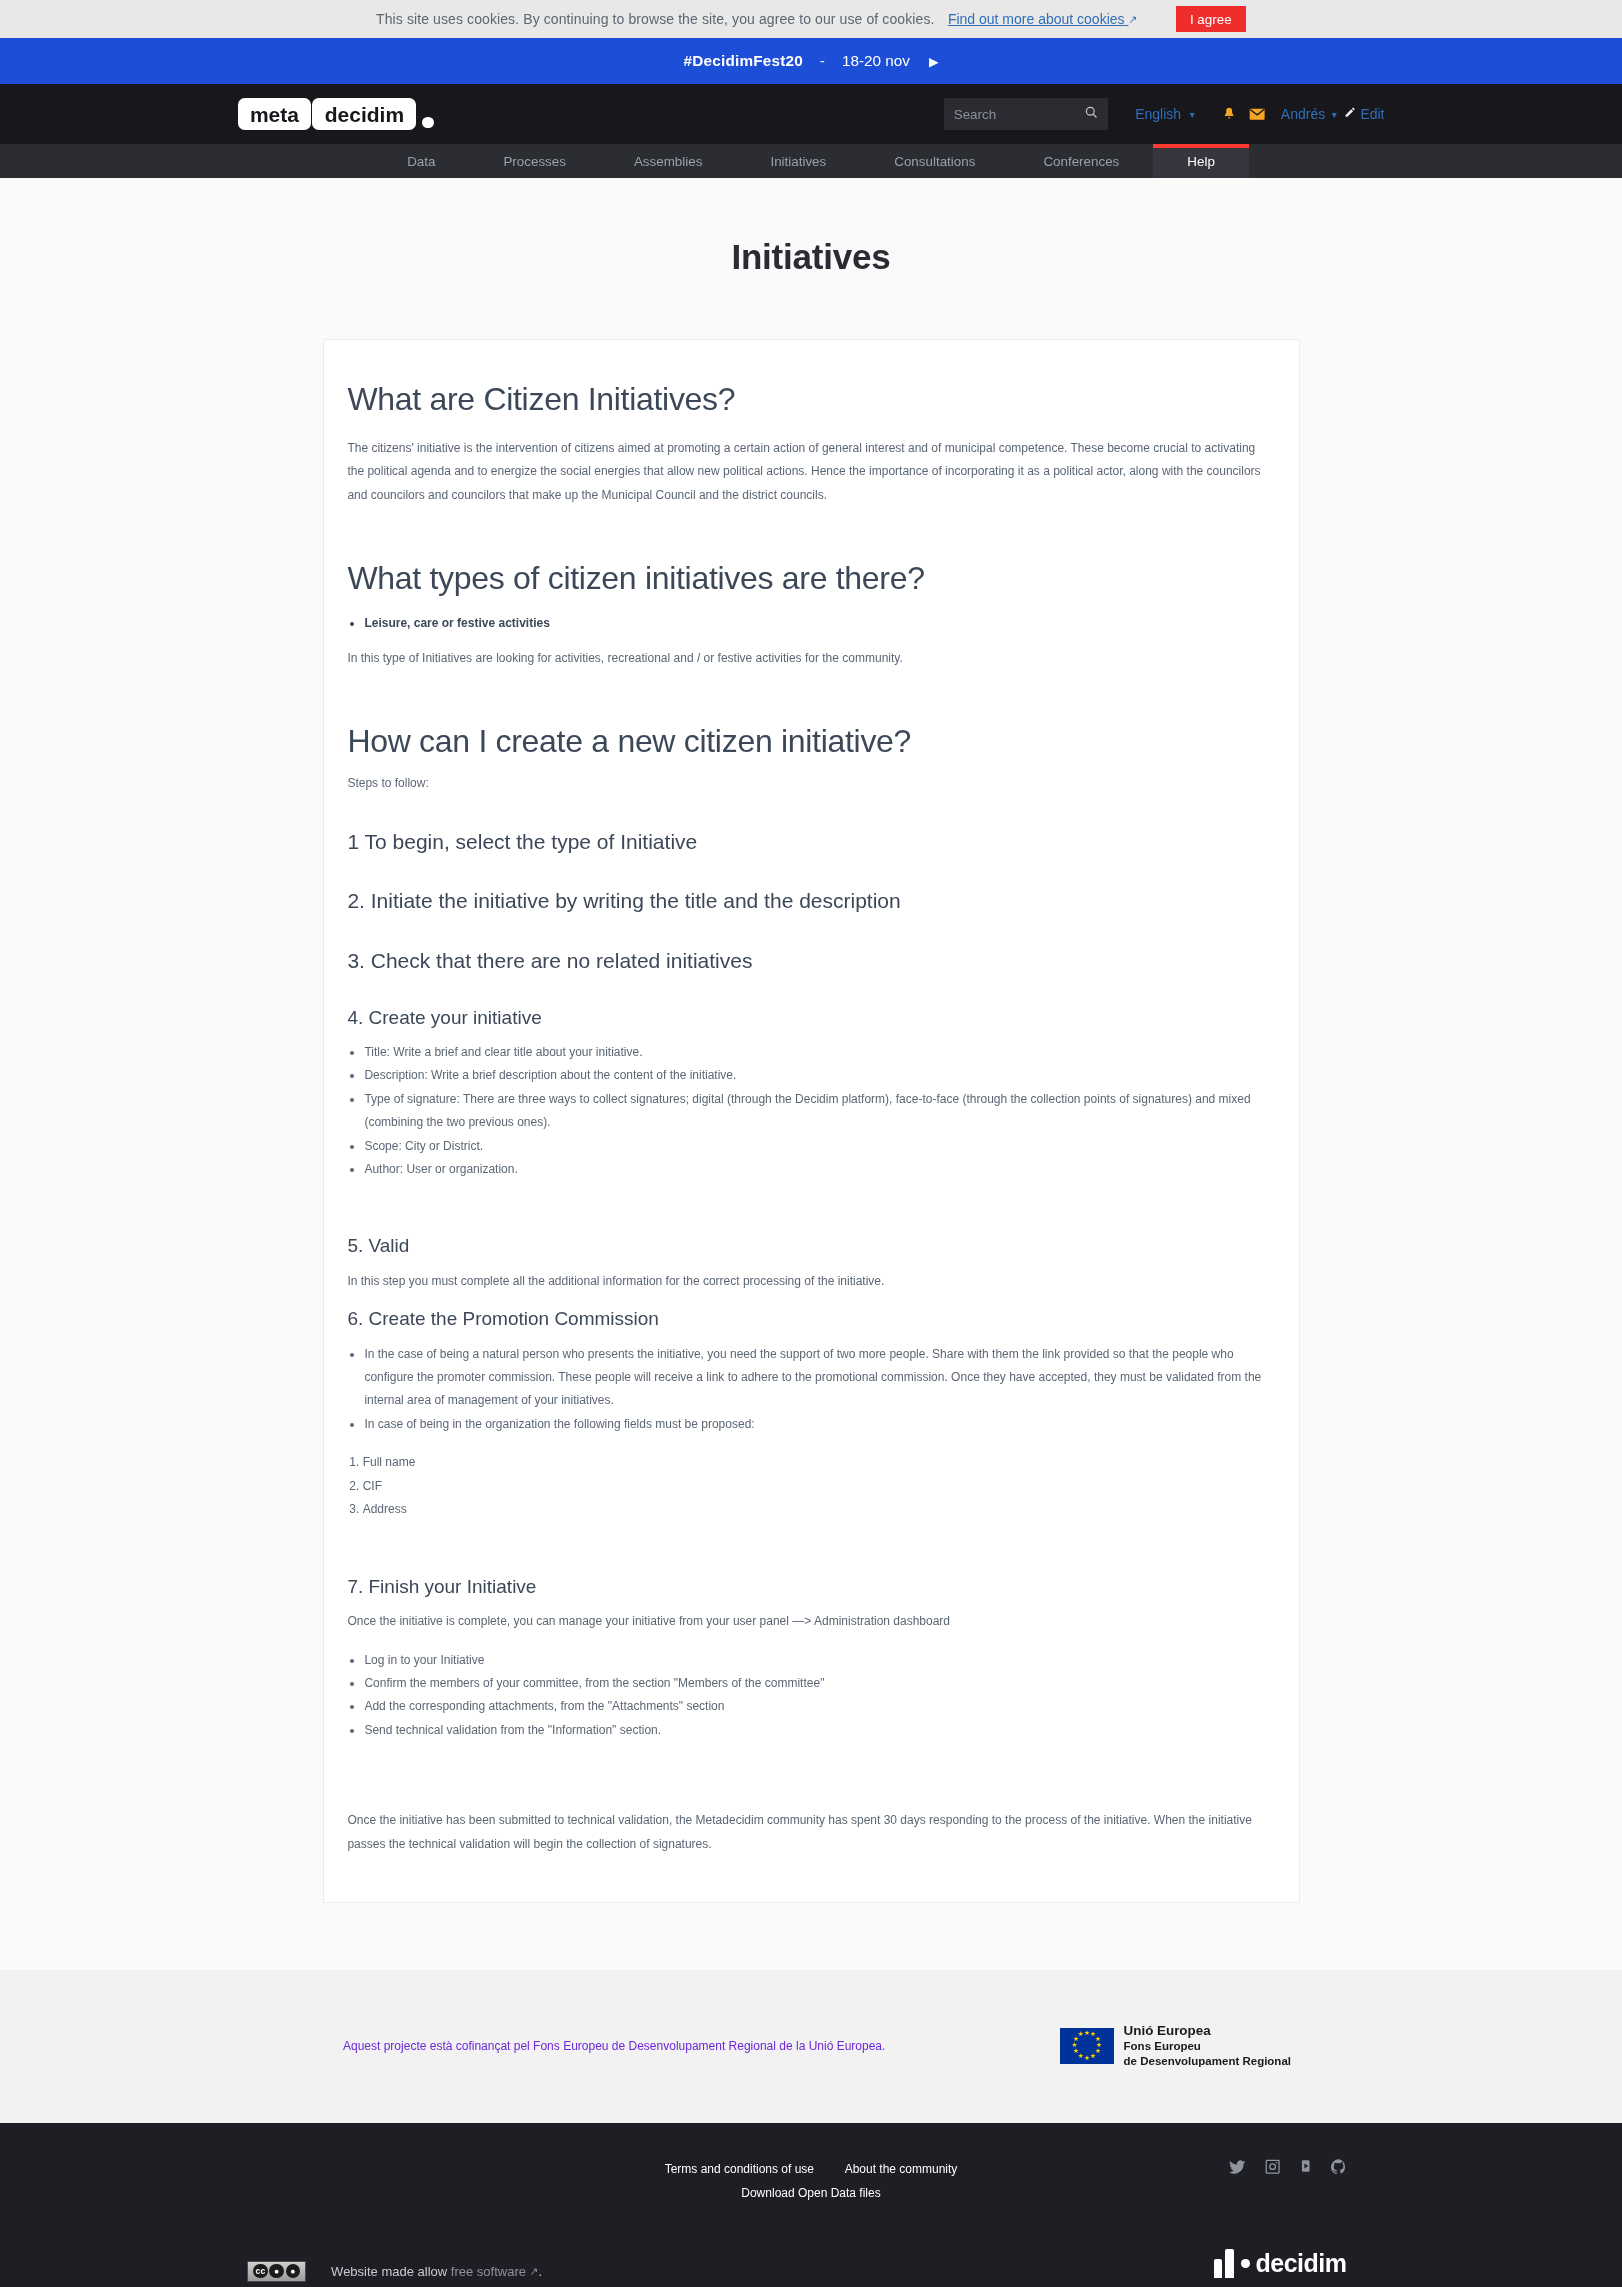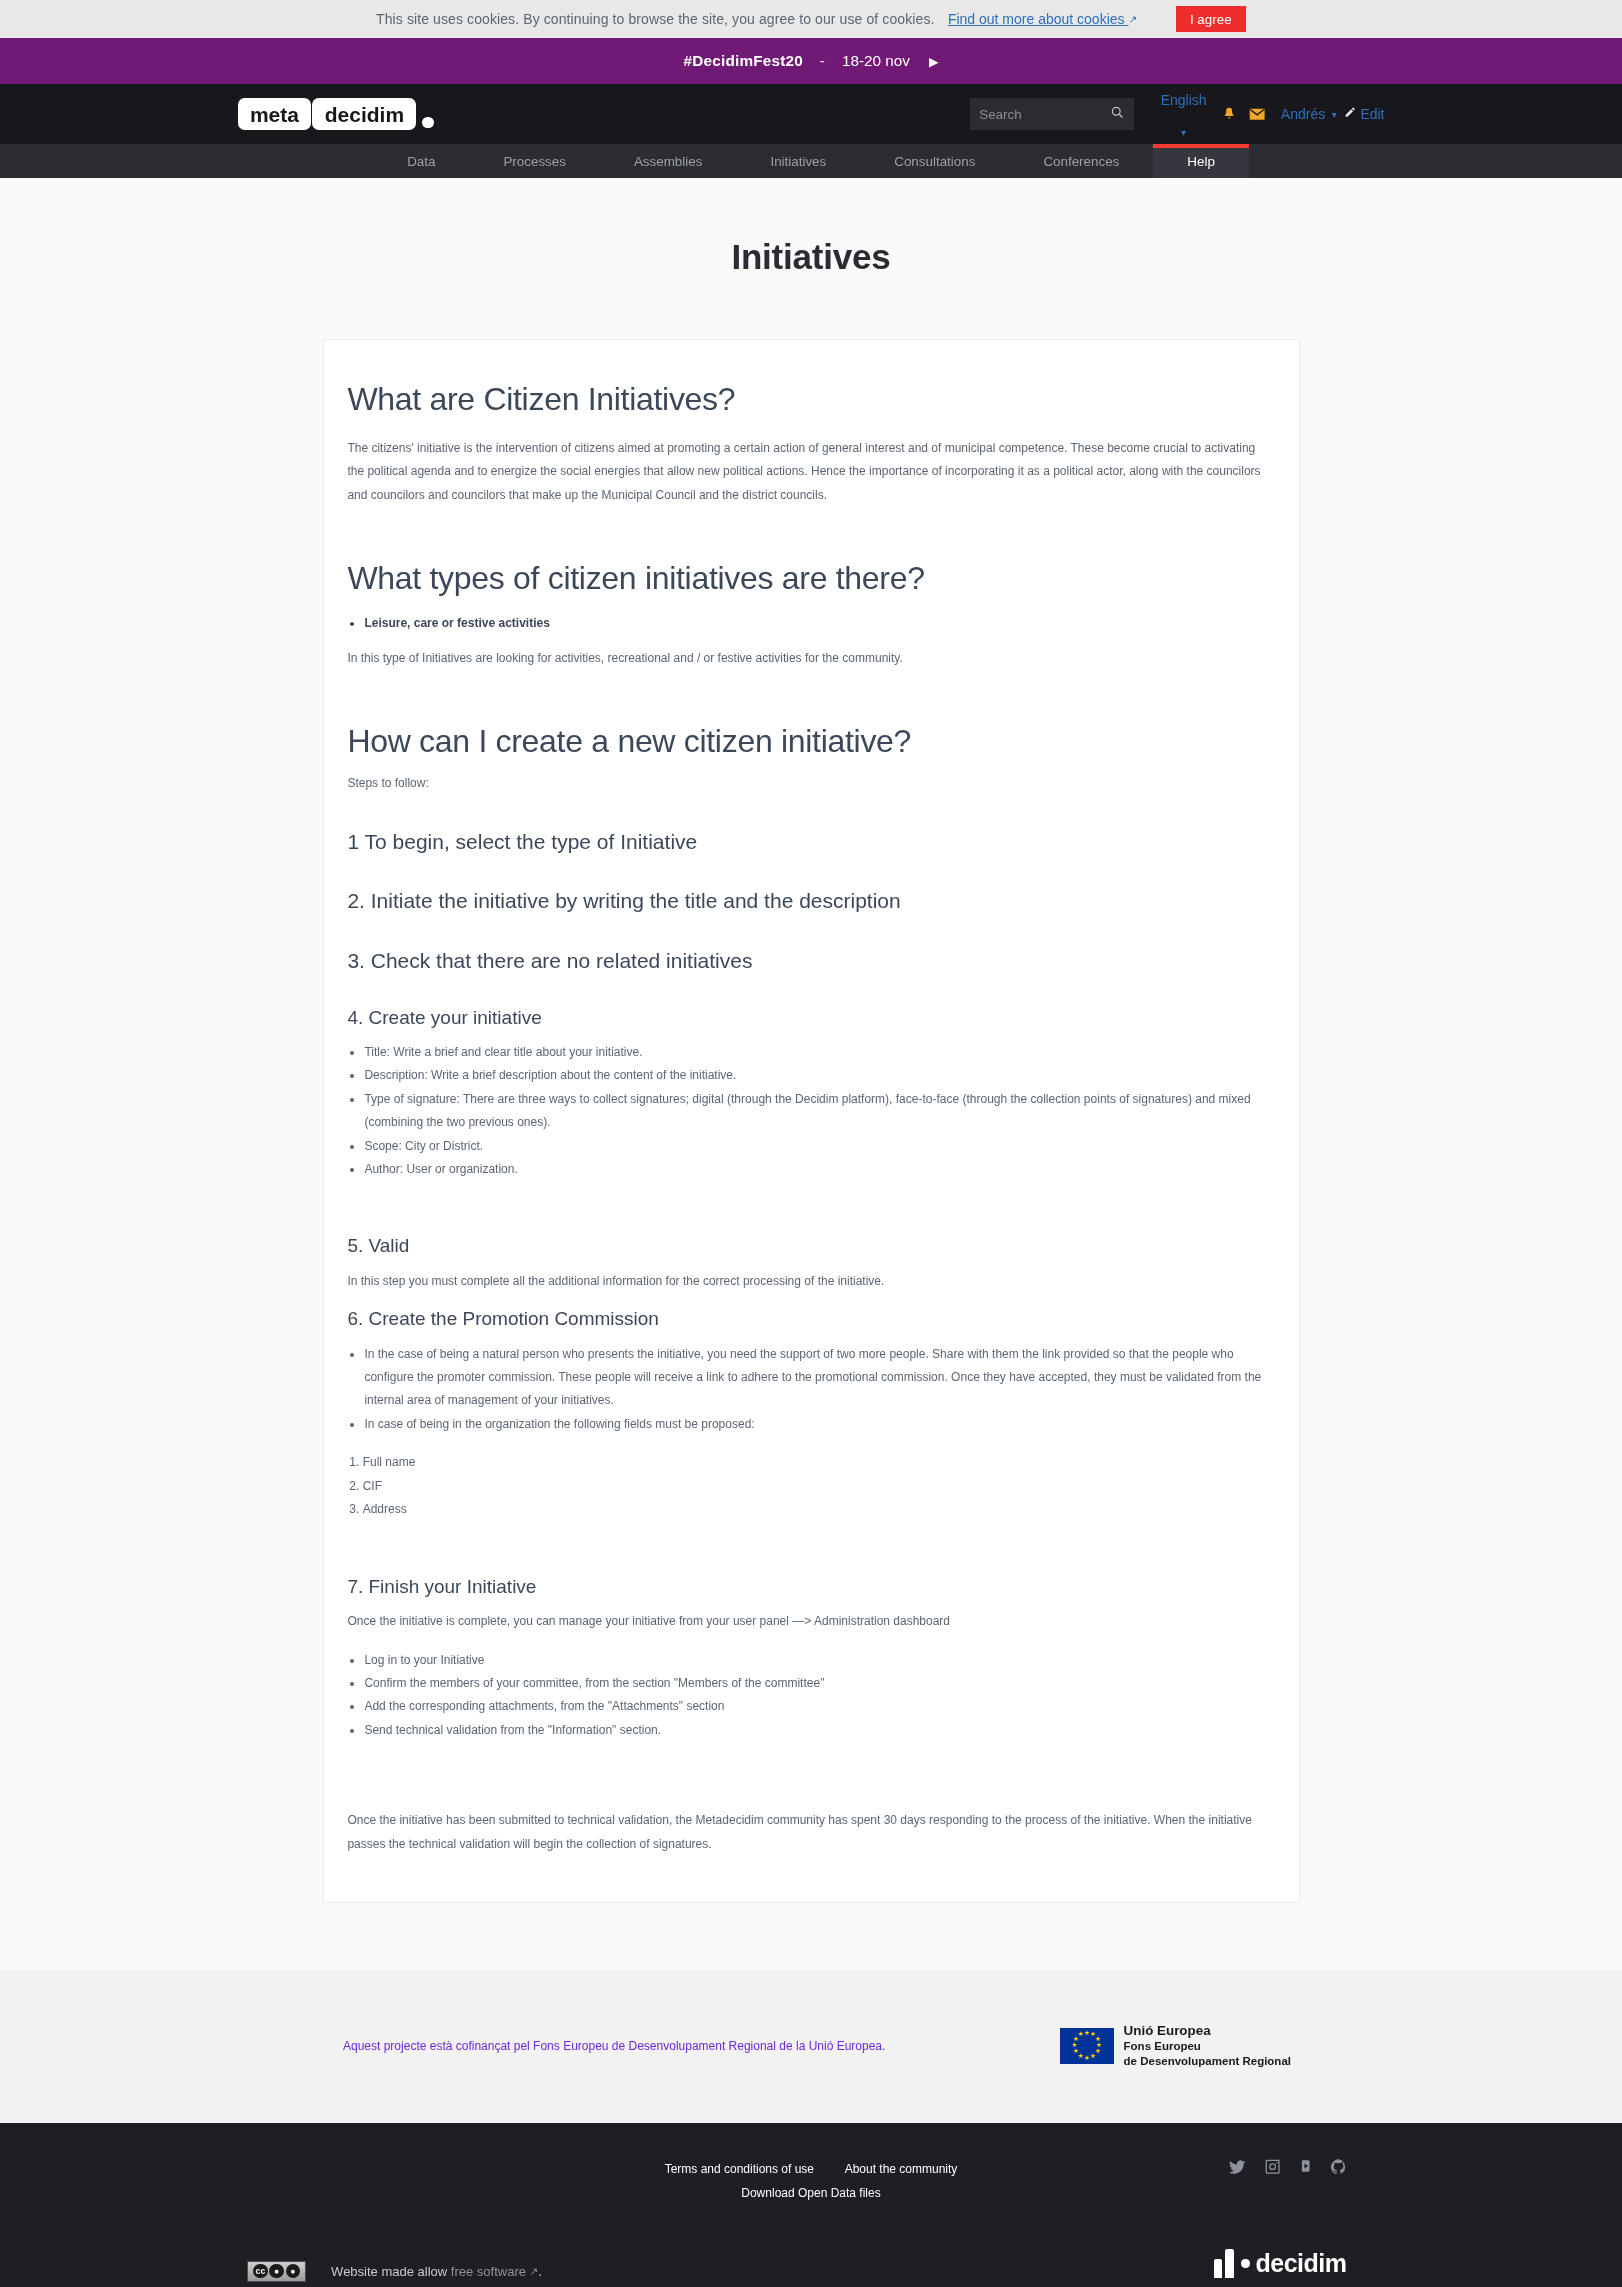--- a/index.html
+++ b/index.html
@@ -32,21 +32,21 @@
     border: none;
     font-family: inherit;
     font-size: 13.4px;
     padding: 5.7px 14.3px;
     cursor: pointer;
     margin-left: 25px;
   }
 
   
   .promo {
-    background: #701a75;
+    background: #1d4ed8;
     height: 46px;
     display: flex;
     align-items: center;
     justify-content: center;
     gap: 17px;
     color: #fff;
     font-size: 15.3px;
   }
   .promo-tag { font-weight: bold; letter-spacing: 0.2px; }
   .promo-sep { opacity: .9; }
@@ -113,24 +113,23 @@
     width: 100%;
   }
   .search-box input::placeholder { color: #8a8f98; }
   .search-icon { color: #c4c7cc; }
 
   .lang-select {
     color: #2f6fba;
     font-size: 14px;
     display: flex;
     align-items: center;
-    gap: 19px;
-    margin-right: 15px;
+    gap: 7px;
+    margin-right: 25px;
     cursor: pointer;
-    flex-direction: column;
   }
   .caret { font-size: 8.6px; transform: translateY(1px); }
   .icon-bell, .icon-mail {
     color: #f5a623; font-size: 15.3px; margin-right: 13.4px; cursor: pointer;
     display: inline-flex; align-items: center;
   }
   .user-name {
     color: #2f6fba; font-size: 14px; display: flex; align-items: center; gap: 4.8px;
     cursor: pointer; margin-right: 5.7px; margin-left: 1.9px;
   }

